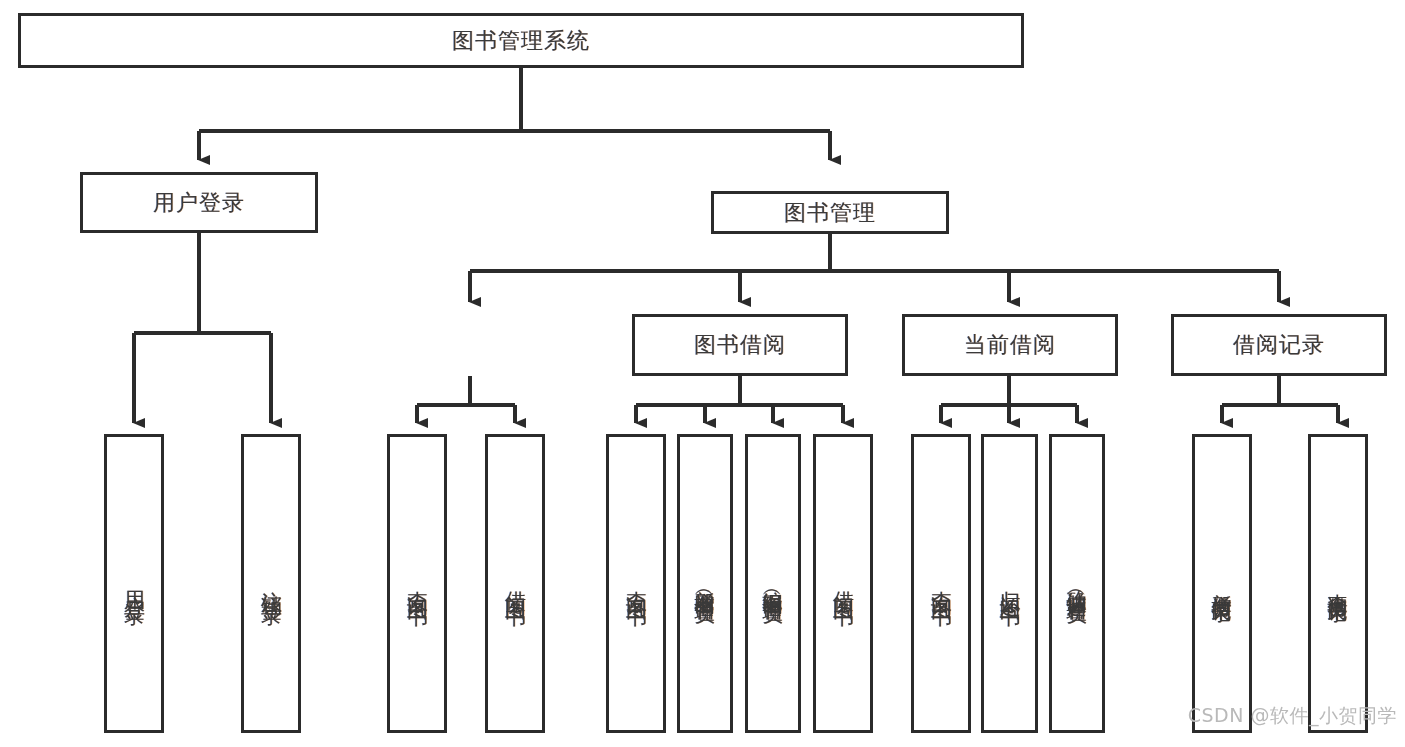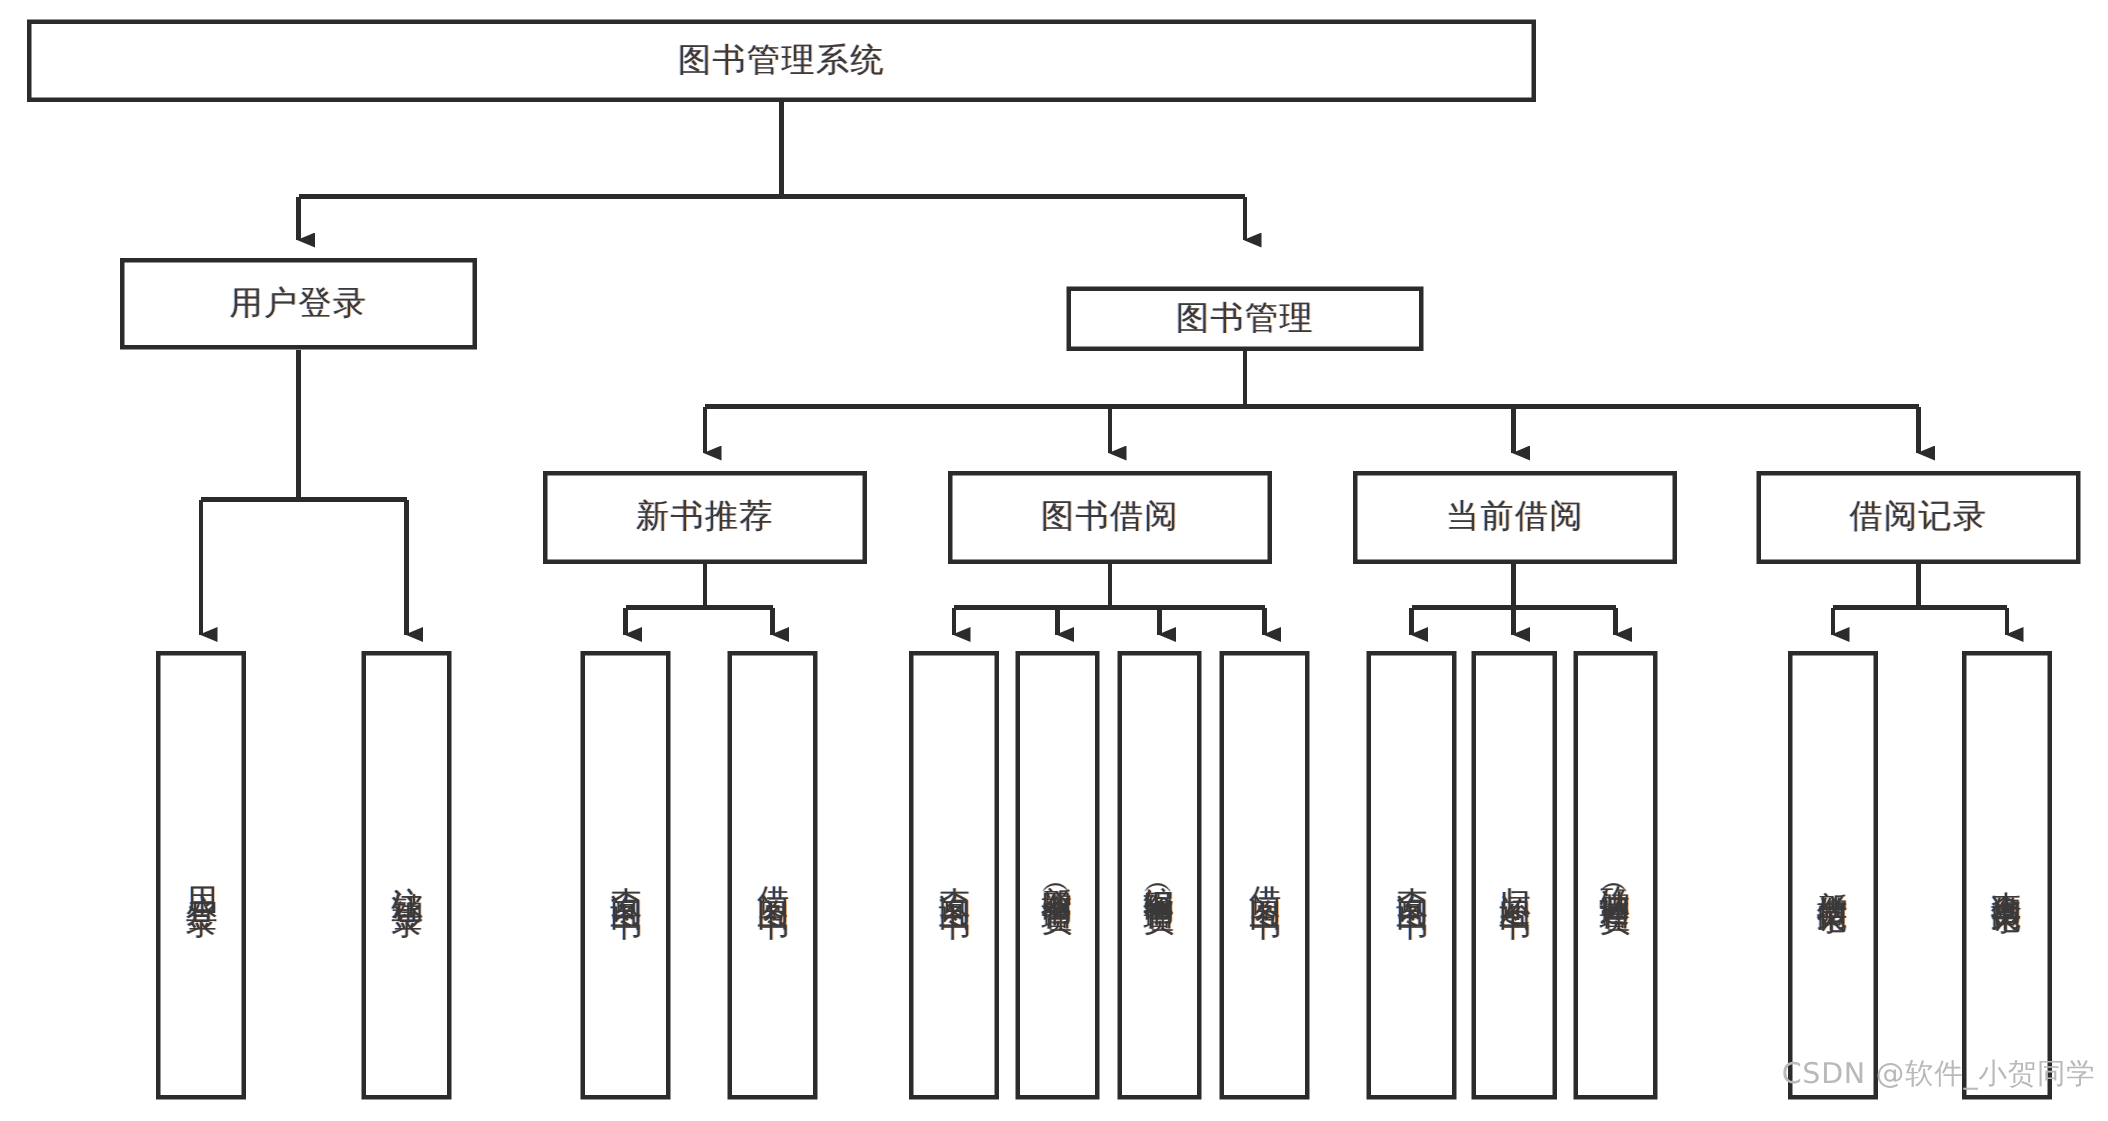--- a/index.html
+++ b/index.html
@@ -131,23 +131,20 @@
     <span class="node-label">图书管理系统</span>
   </div>
 
   <div class="node" style="left:80px; top:172px; width:238px; height:61px;">
     <span class="node-label">用户登录</span>
   </div>
   <div class="node" style="left:711px; top:172px; width:238px; height:43px;margin-top:19px;">
     <span class="node-label">图书管理</span>
   </div>
 
-  <div class="node" style="left:362px; top:314px; width:216px; height:62px;">
-    <span class="node-label">新书推荐</span>
-  </div>
   <div class="node" style="left:632px; top:314px; width:216px; height:62px;">
     <span class="node-label">图书借阅</span>
   </div>
   <div class="node" style="left:1171px; top:314px; width:216px; height:62px;">
     <span class="node-label">借阅记录</span>
   </div>
   <div class="node" style="left:902px; top:314px; width:216px; height:62px;">
     <span class="node-label">当前借阅</span>
   </div>
 

